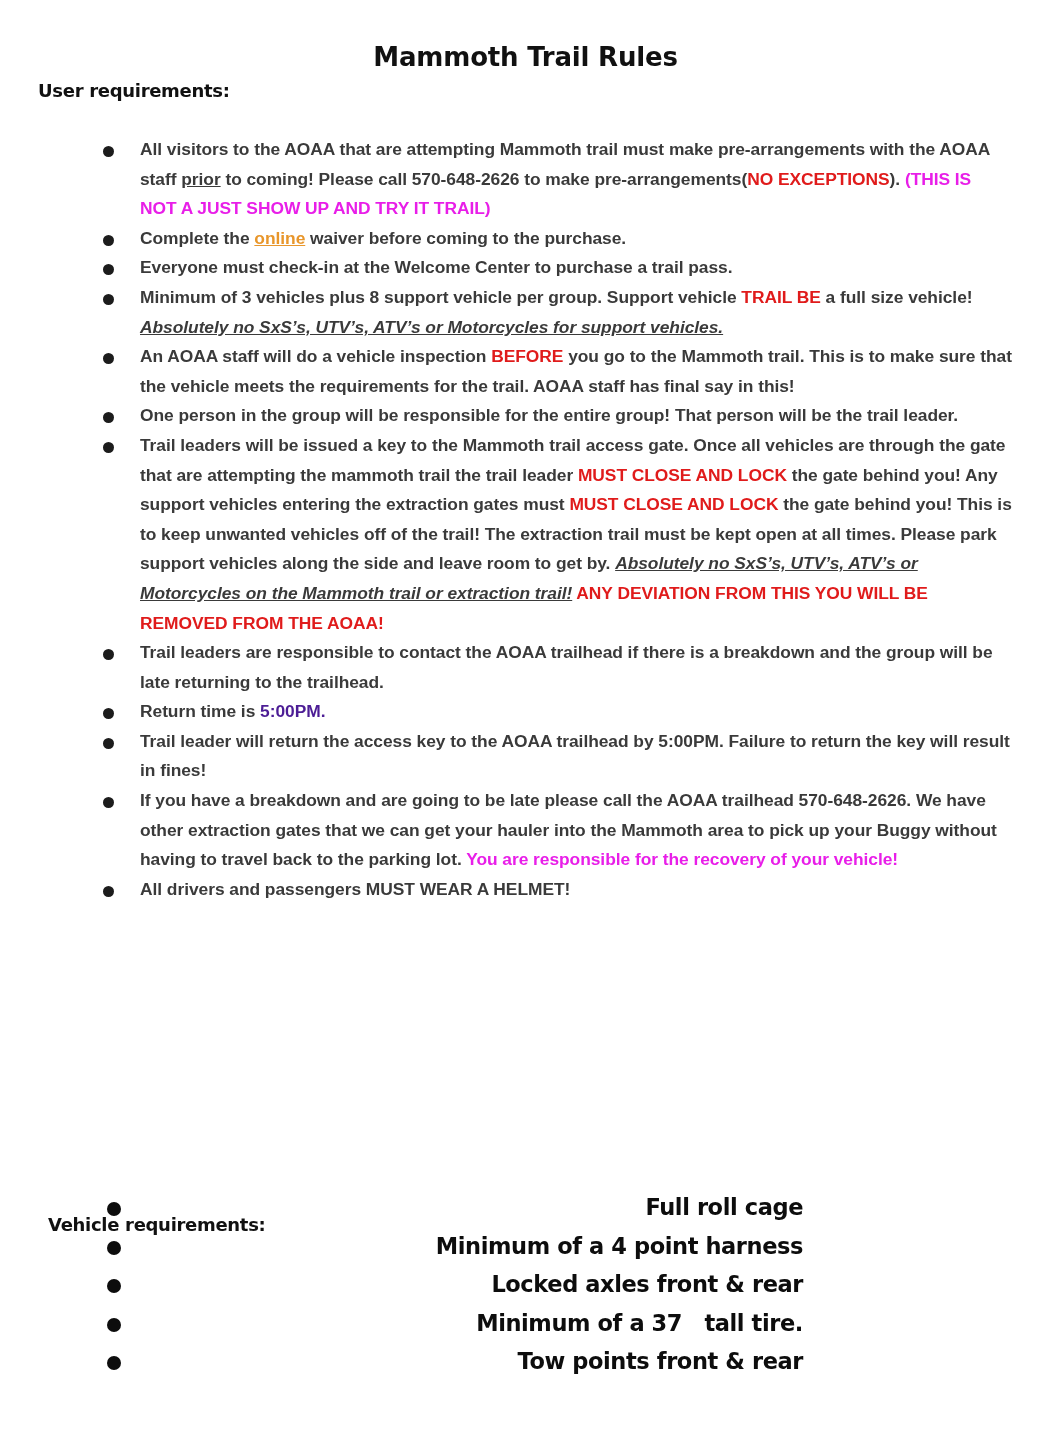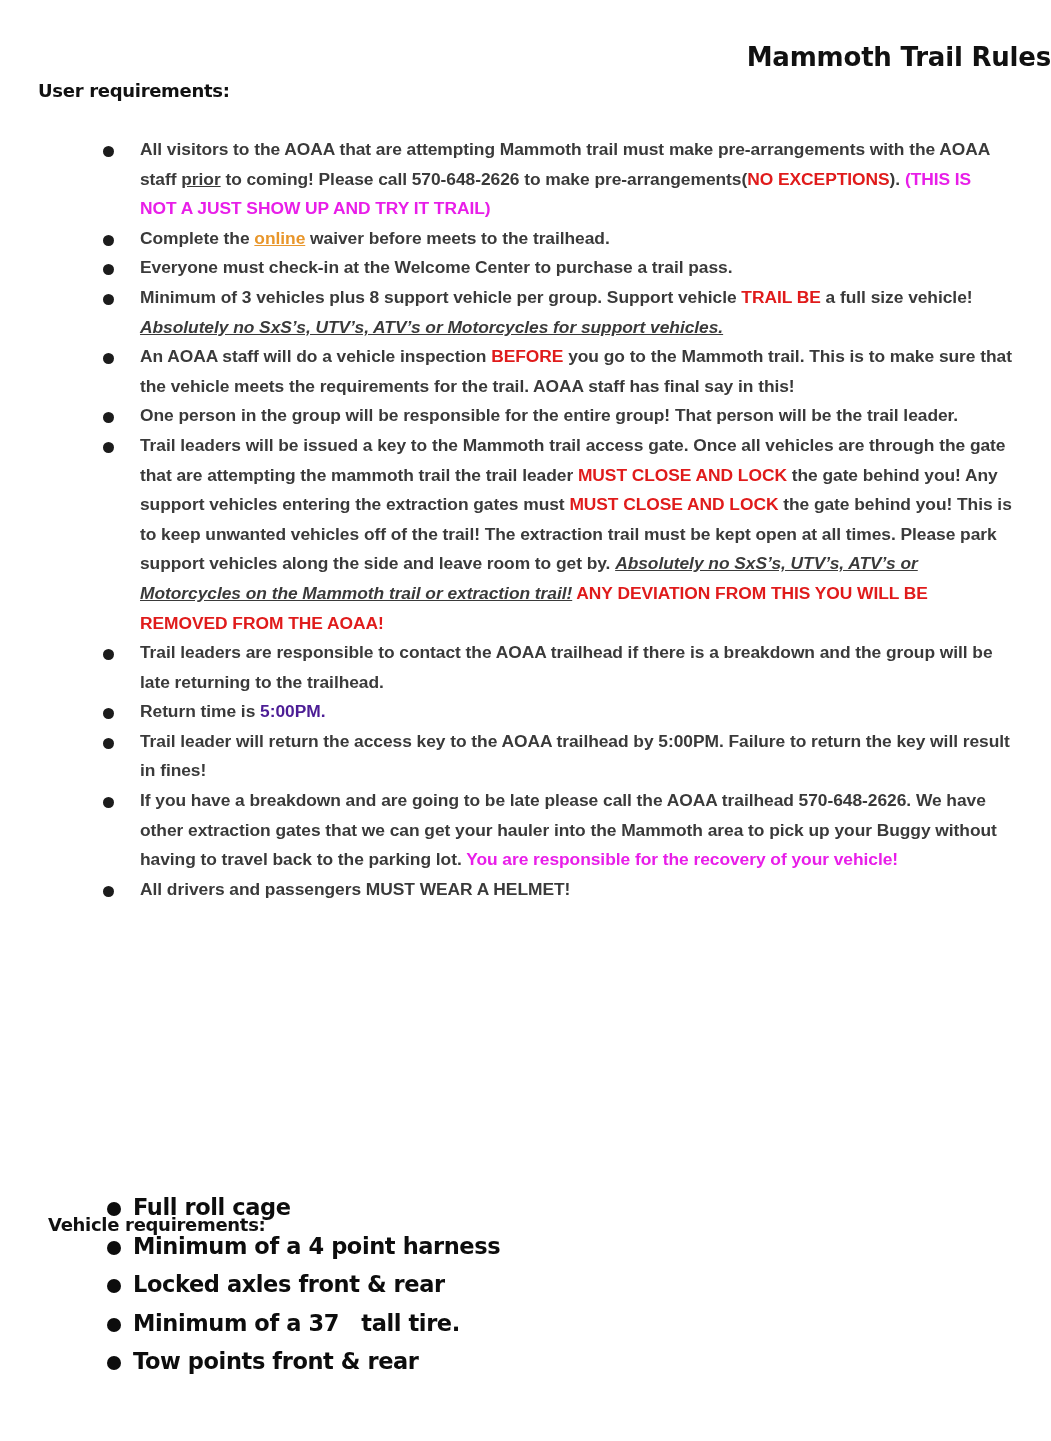--- a/index.html
+++ b/index.html
@@ -22,21 +22,21 @@
     height: 1441px;
     box-sizing: border-box;
   }
 
   
   .doc-title {
     position: absolute;
     top: 26px;
     left: 0;
     width: 1051px;
-    text-align: right;
+    text-align: center;
     font-family: "DejaVu Sans", sans-serif;
     font-weight: bold;
     font-size: 26px;
     letter-spacing: -0.2px;
     color: #111111;
     line-height: 1.1;
   }
 
   
   .section-heading {
@@ -101,20 +101,21 @@
   .vehicle-list > li {
     position: relative;
     padding-left: 30px;
     font-family: "DejaVu Sans", sans-serif;
     font-weight: bold;
     font-size: 22.5px;
     line-height: 38.5px;
     color: #0d0d0d;
     letter-spacing: -0.4px;
     white-space: pre;
+    text-align: right;
   }
   .vehicle-list > li::before {
     content: "";
     position: absolute;
     left: 4px;
     top: 14px;
     width: 14px;
     height: 14px;
     border-radius: 50%;
     background: #0d0d0d;
@@ -132,21 +133,21 @@
 <body>
 
 <div class="page">
 
   <h1 class="doc-title">Mammoth Trail Rules</h1>
 
   <h2 class="section-heading heading-user">User requirements:</h2>
 
   <ul class="user-list" id="user-list">
       <li><span>All visitors to the AOAA that are attempting Mammoth trail must make pre-arrangements with the AOAA staff </span><span class="r-uline">prior</span><span> to coming!  Please call 570-648-2626 to make pre-arrangements(</span><span class="r-red">NO EXCEPTIONS</span><span>). </span><span class="r-magenta">(THIS IS NOT A JUST SHOW UP AND TRY IT TRAIL)</span></li>
-      <li><span>Complete the </span><span class="r-link">online</span><span> waiver before meets to the trailhead.</span></li>
+      <li><span>Complete the </span><span class="r-link">online</span><span> waiver before coming to the purchase.</span></li>
       <li><span>Everyone must check-in at the Welcome Center to purchase a trail pass.</span></li>
       <li><span>Minimum of 3 vehicles plus 8 support vehicle per group. Support vehicle </span><span class="r-red">TRAIL BE</span><span> a full size vehicle! </span><span class="r-ital-u">Absolutely no SxS’s, UTV’s, ATV’s or Motorcycles for support vehicles.</span></li>
       <li><span> An AOAA staff will do a vehicle inspection </span><span class="r-red">BEFORE</span><span> you go to the Mammoth trail. This is to make sure that the vehicle meets the requirements for the trail. AOAA staff has final say in this!</span></li>
       <li><span>One person in the group will be responsible for the entire group! That person will be the trail leader.</span></li>
       <li><span>Trail leaders will be issued a key to the Mammoth trail access gate. Once all vehicles are through the gate that are attempting the mammoth trail the trail leader </span><span class="r-red">MUST CLOSE AND LOCK</span><span> the gate behind you! Any support vehicles entering the extraction gates must </span><span class="r-red">MUST CLOSE AND LOCK</span><span> the gate behind you! This is to keep unwanted vehicles off of the trail! The extraction trail must be kept open at all times. Please park support vehicles along the side and leave room to get by. </span><span class="r-ital-u">Absolutely no SxS’s, UTV’s, ATV’s or Motorcycles on the Mammoth trail or extraction trail!</span><span> </span><span class="r-red">ANY DEVIATION FROM THIS YOU WILL BE REMOVED FROM THE AOAA!</span></li>
       <li><span>Trail leaders are responsible to contact the AOAA trailhead if there is a breakdown and the group will be late returning to the trailhead.</span></li>
       <li><span>Return time is </span><span class="r-blue">5:00PM.</span></li>
       <li><span>Trail leader will return the access key to the AOAA trailhead by 5:00PM. Failure to return the key will result in fines!</span></li>
       <li><span>If you have a breakdown and are going to be late please call the AOAA trailhead 570-648-2626. We have other extraction gates that we can get your hauler into the Mammoth area to pick up your Buggy without having to travel back to the parking lot. </span><span class="r-magenta">You are responsible for the recovery of your vehicle!</span></li>
       <li><span>All drivers and passengers MUST WEAR A HELMET!</span></li>

